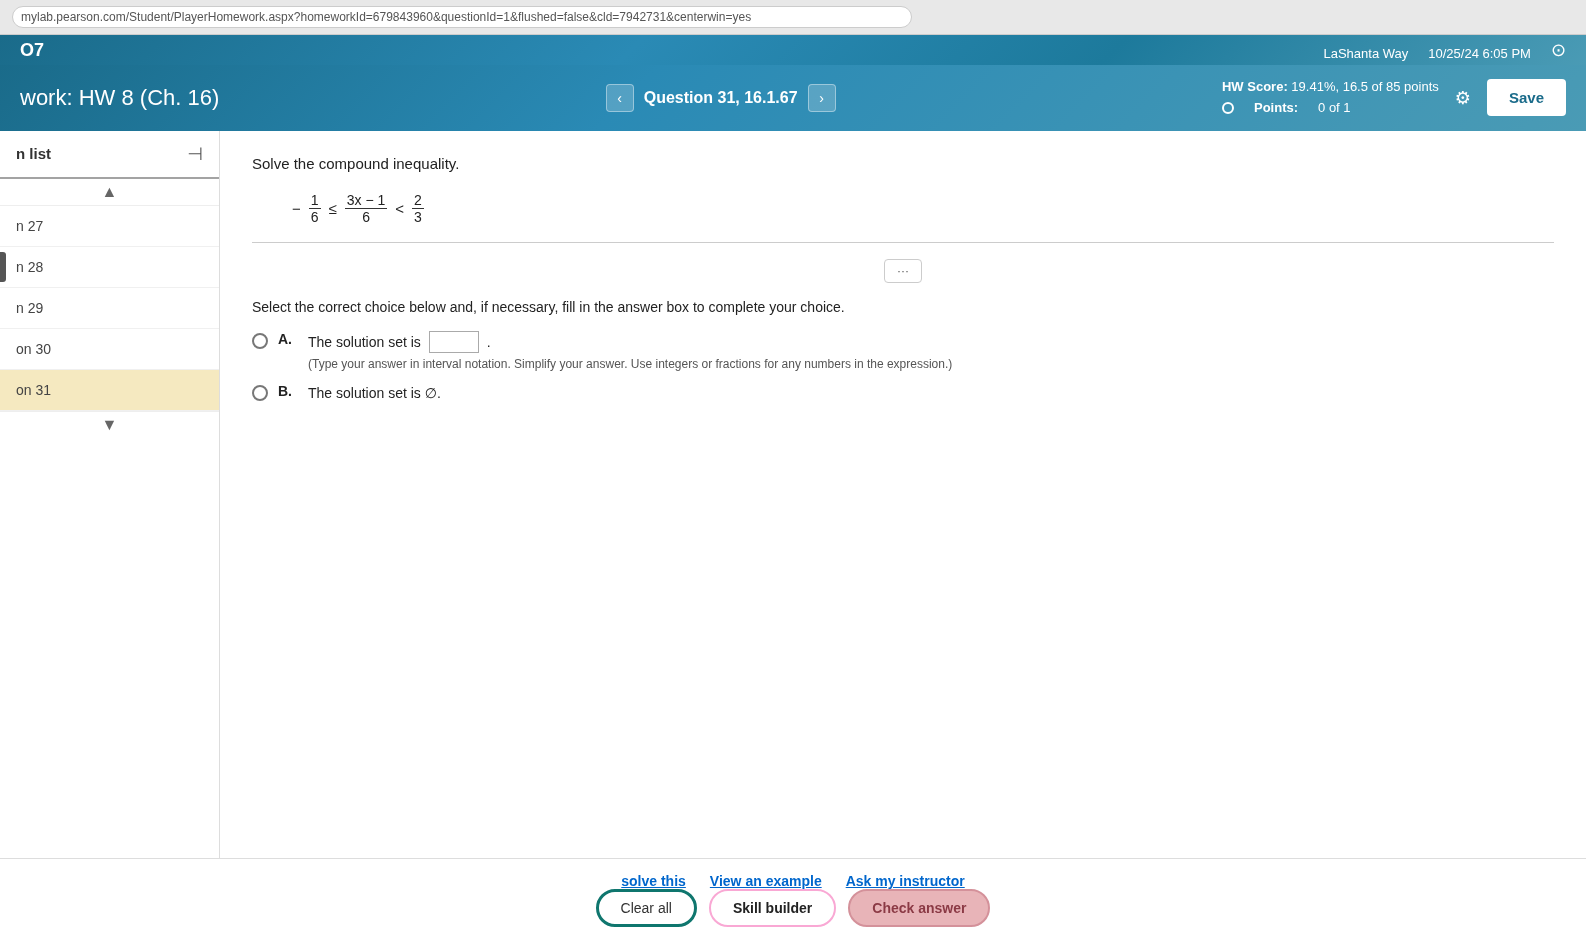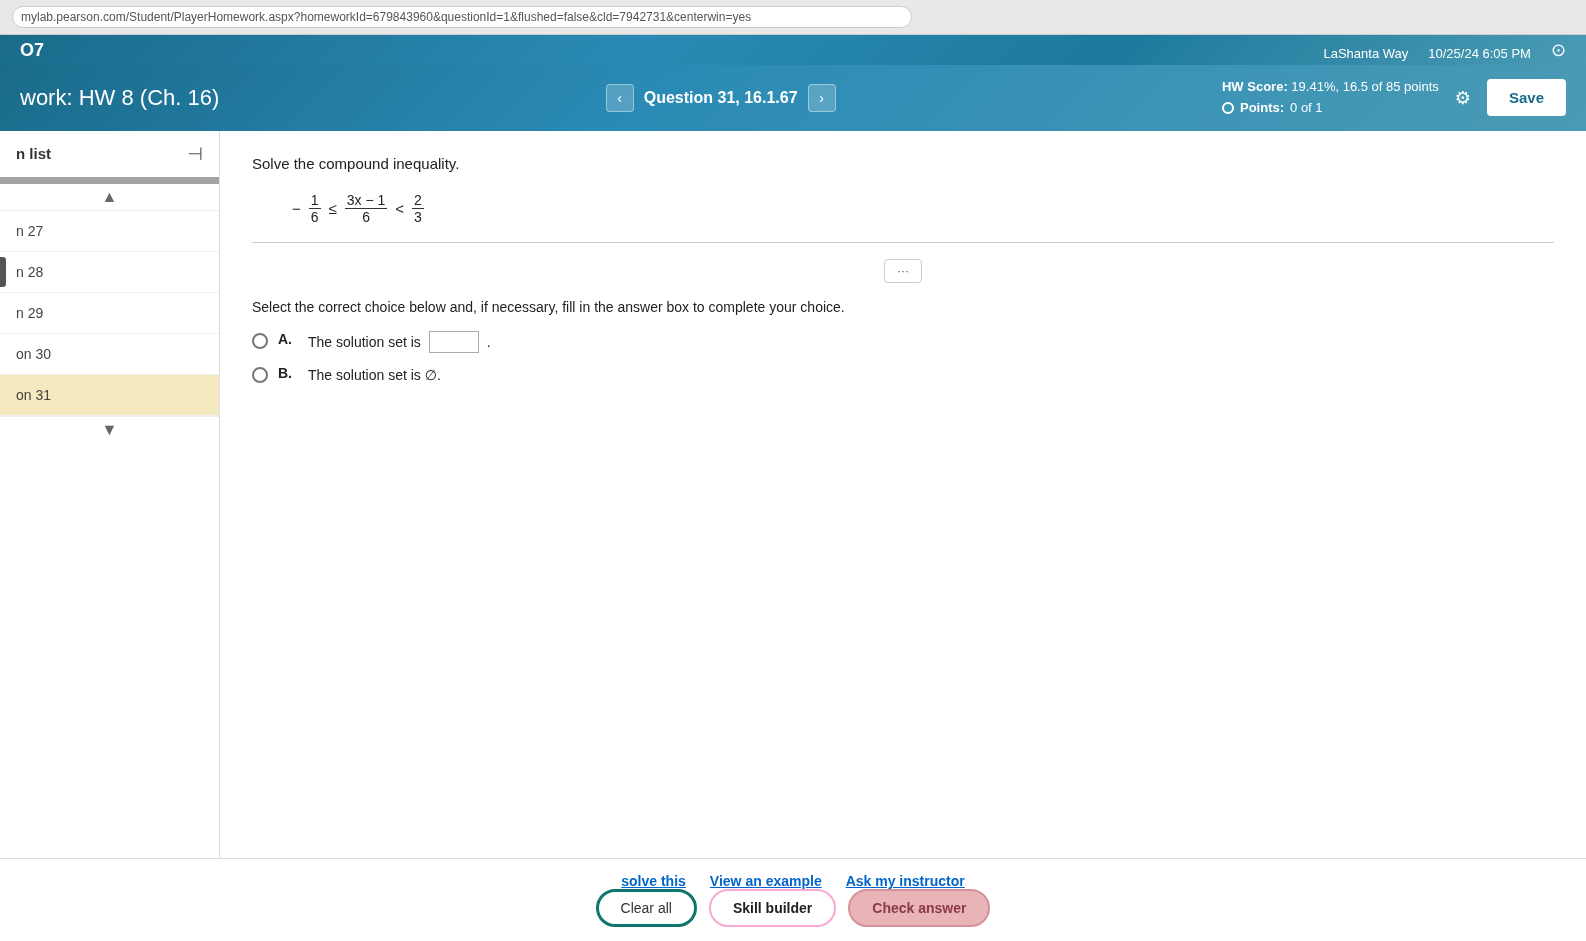--- a/index.html
+++ b/index.html
@@ -46,21 +46,21 @@
       border: 1px solid rgba(255,255,255,0.4);
       color: white;
       width: 28px; height: 28px;
       border-radius: 4px;
       cursor: pointer;
       font-size: 14px;
       display: flex; align-items: center; justify-content: center;
     }
     .question-label { color: white; font-size: 16px; font-weight: bold; }
     .score-section { text-align: right; color: white; font-size: 13px; line-height: 1.6; }
-    .score-row { display: flex; align-items: center; gap: 6px; }
+    .score-row { display: flex; align-items: center; gap: 20px; }
     .save-btn {
       background: white;
       color: #1a6b8a;
       border: none;
       padding: 10px 22px;
       border-radius: 4px;
       font-size: 15px;
       font-weight: bold;
       cursor: pointer;
     }
@@ -76,21 +76,21 @@
       flex-shrink: 0;
       border-right: 1px solid #ddd;
       display: flex;
       flex-direction: column;
     }
     .sidebar-header {
       display: flex;
       align-items: center;
       justify-content: space-between;
       padding: 12px 16px;
-      border-bottom: 7px solid #a3a3a3;
+      border-bottom: 2px solid #a3a3a3;
     }
     .sidebar-title { font-size: 15px; font-weight: bold; color: #333; }
     .collapse-btn { cursor: pointer; font-size: 18px; color: #555; }
     .sidebar-scroll-up {
       text-align: center;
       padding: 4px;
       border-bottom: 1px solid #eee;
       cursor: pointer;
       color: #666;
     }
@@ -291,20 +291,21 @@
 
       <div class="answer-choice">
         <div class="radio-btn"></div>
         <span class="choice-label">A.</span>
         <div>
           <div style="display:flex; align-items:center; gap:4px;">
             <span class="choice-text">The solution set is</span>
             <input type="text" class="answer-input" style="">
             <span class="choice-text">.</span>
           </div>
+          <p class="hint-text" style="margin-left:0;">(Type your answer in interval notation. Simplify your answer. Use integers or fractions for any numbers in the expression.)</p>
         </div>
       </div>
 
       <div class="answer-choice">
         <div class="radio-btn"></div>
         <span class="choice-label">B.</span>
         <span class="choice-text">The solution set is ∅.</span>
       </div>
     </div>
   </div>

